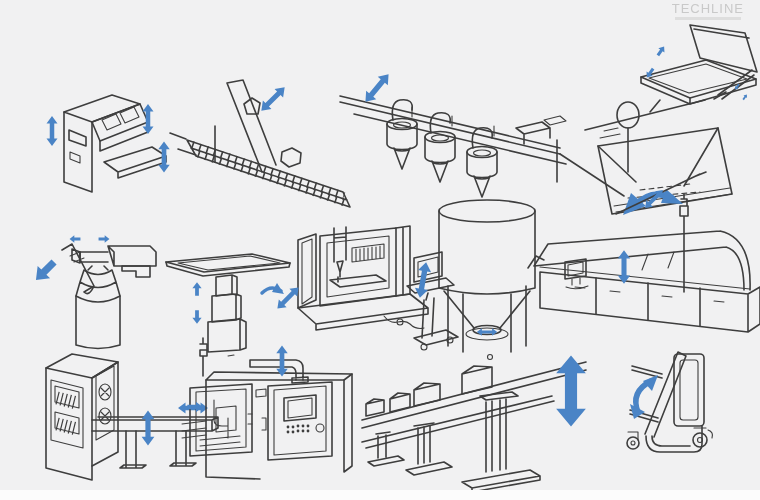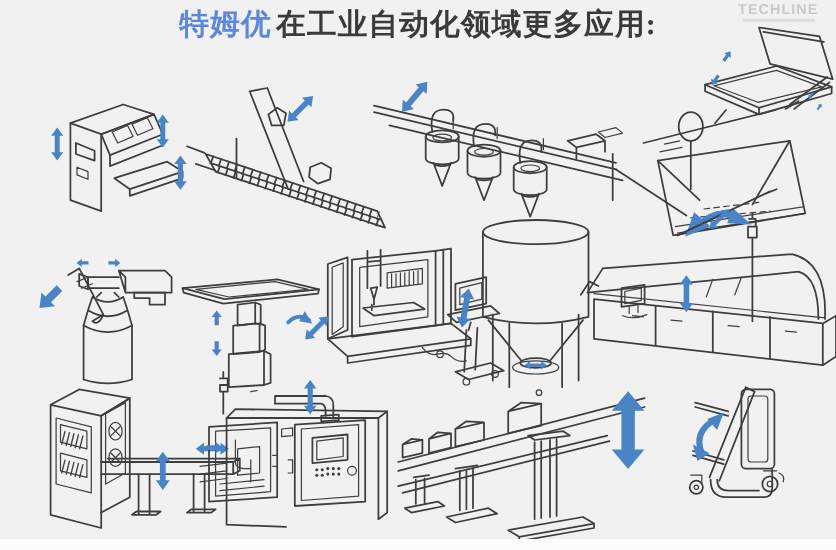--- a/index.html
+++ b/index.html
@@ -7,38 +7,35 @@
     --title-brand:#5b87dd; --title-text:#3a3a3a; --logo:#c9c9c9;
   }
   html,body{margin:0;padding:0;}
   .stage{position:relative;width:760px;height:500px;background:var(--background);overflow:hidden;
          font-family:"Liberation Sans",sans-serif;}
   .title{position:absolute;top:4px;left:0;right:0;text-align:center;
          font-family:"Liberation Serif",serif;font-size:27px;font-weight:bold;
          letter-spacing:1px;color:var(--title-text);}
   .title .brand{color:var(--title-brand);margin-right:4px;}
   .logo{position:absolute;top:2px;right:16px;text-align:center;color:var(--logo);
-        font-weight:bold;font-size:13px;letter-spacing:1px;line-height:13px;}
+        font-weight:normal;font-size:13px;letter-spacing:1px;line-height:13px;}
   .logo .bar{height:3px;width:66px;background:#dedede;margin:2px auto 0;}
   .bottom-strip{position:absolute;left:0;bottom:0;width:760px;height:10px;background:#fcfcfc;}
   svg{position:absolute;left:0;top:0;}
   .ln{stroke:var(--line);fill:none;stroke-width:1.6;stroke-linecap:round;stroke-linejoin:round;}
   .tn{stroke:var(--line);fill:none;stroke-width:1.1;stroke-linecap:round;stroke-linejoin:round;}
   .hatch{stroke:var(--line);fill:none;stroke-linecap:butt;}
   .ar{fill:var(--arrow);stroke:none;}
   .arln{stroke:var(--arrow);fill:none;stroke-linecap:round;}
 </style>
 </head>
 <body>
 
 <div class="stage">
 
-  <div class="title">
-    <span class="brand">特姆优</span><span>在工业自动化领域更多应用:</span>
-  </div>
 
   <div class="logo">
     <div>TECHLINE</div>
     <div class="bar"></div>
   </div>
 
   <svg width="760" height="500" viewBox="0 0 760 500">
     <defs>
       <path id="adbl" d="M0,-30 L11,-15 L4.5,-15 L4.5,15 L11,15 L0,30 L-11,15 L-4.5,15 L-4.5,-15 L-11,-15 Z"></path>
       <path id="asgl" d="M0,-16 L11,-2 L4.5,-2 L4.5,16 L-4.5,16 L-4.5,-2 L-11,-2 Z"></path>

